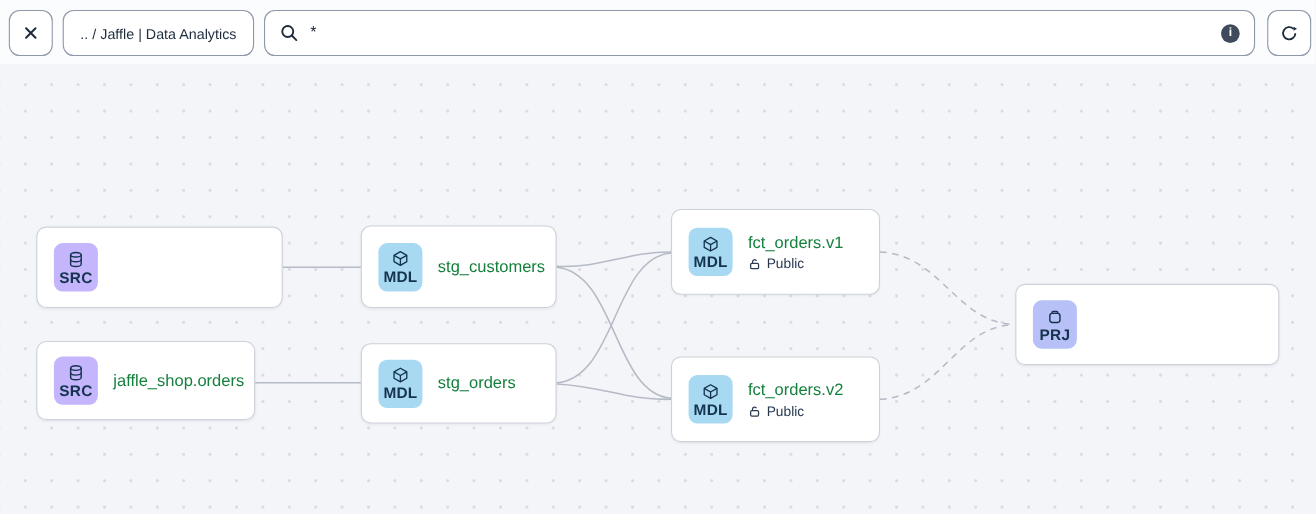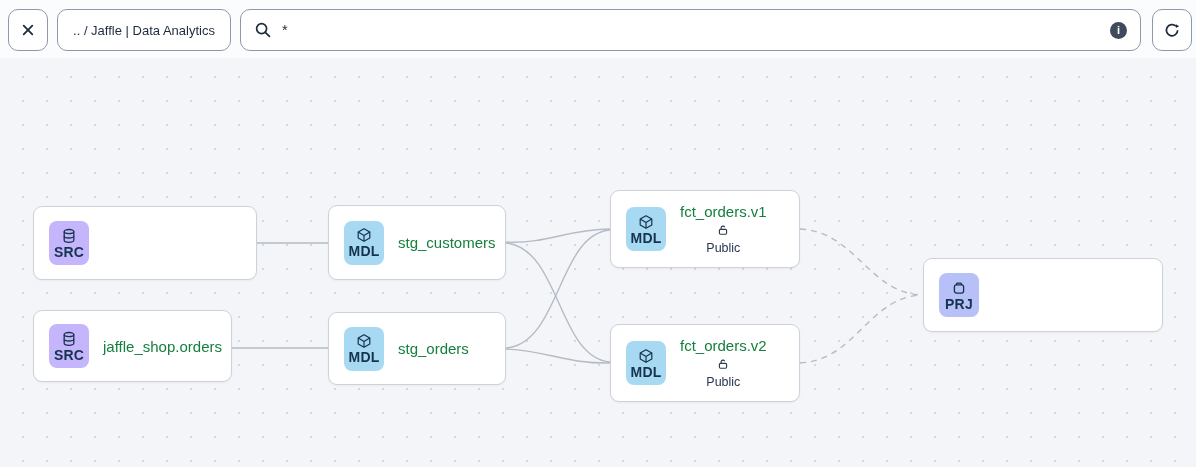--- a/index.html
+++ b/index.html
@@ -47,21 +47,21 @@
   }
   .badge{
     width:40px;height:44px;border-radius:8px;flex:none;
     display:flex;flex-direction:column;align-items:center;justify-content:center;gap:1px;
   }
   .badge-src{background:#c4b5fd;}
   .badge-mdl{background:#a7d9f2;}
   .badge-prj{background:#b7c1f7;}
   .badge span{font-size:14px;font-weight:bold;color:#15334e;letter-spacing:.2px;line-height:1;}
   .node-label,.node-title{font-size:15px;color:#15803d;white-space:nowrap;}
-  .node-sub{display:flex;align-items:center;gap:5px;font-size:12.5px;color:#273750;margin-top:4px;flex-direction:column;}
+  .node-sub{display:flex;align-items:center;gap:5px;font-size:12.5px;color:#273750;margin-top:4px;}
   .prj-subtitle{font-size:12.5px;color:#1e2b3d;white-space:nowrap;}
   .prj-title{font-size:16.5px;color:#1e2b3d;margin-top:3px;white-space:nowrap;}
   #n-src-customers{left:33px;top:206px;width:224px;height:74px;}
   #n-src-orders{left:33px;top:310px;width:199px;height:72px;}
   #n-stg-customers{left:328px;top:205px;width:178px;height:75px;}
   #n-stg-orders{left:328px;top:312px;width:178px;height:73px;}
   #n-fct-v1{left:610px;top:190px;width:190px;height:78px;}
   #n-fct-v2{left:610px;top:324px;width:190px;height:78px;}
   #n-prj{left:923px;top:258px;width:240px;height:74px;}
 </style>

